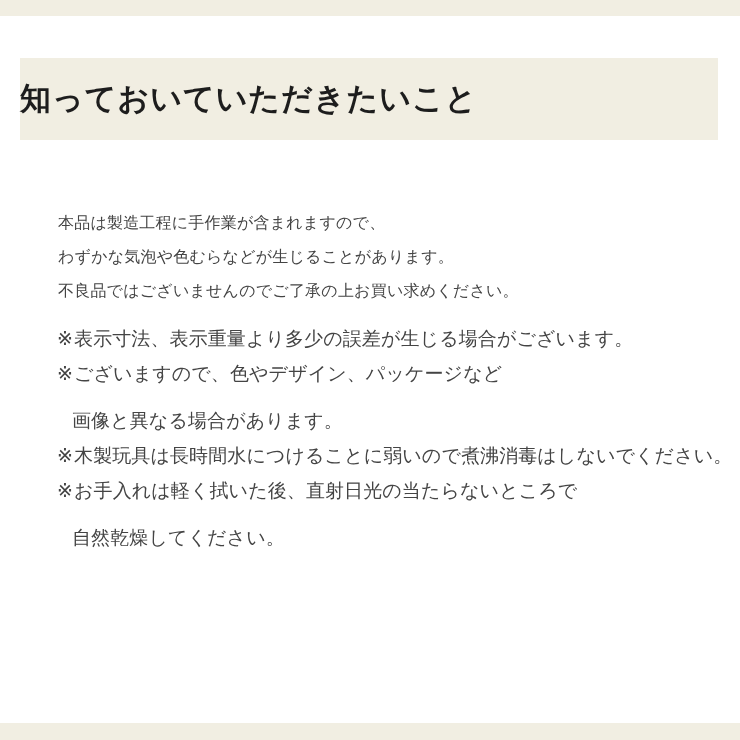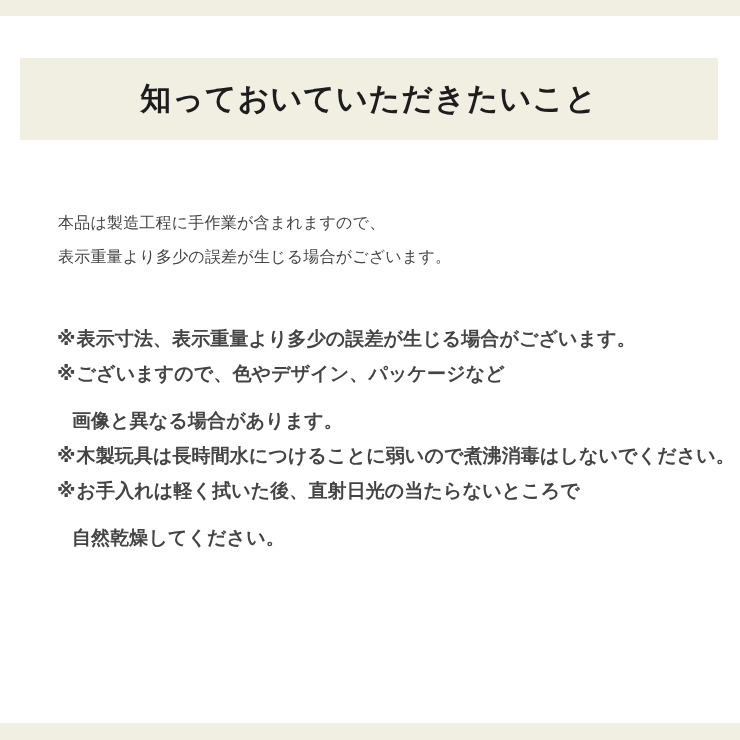--- a/index.html
+++ b/index.html
@@ -18,21 +18,21 @@
     position:absolute;left:0;right:0;
     background:var(--beige,#f1eee2);
   }
   .strip-top{top:0;height:16px;}
   .strip-bottom{bottom:0;height:17px;}
   .banner{
     position:absolute;
     left:20px;top:58px;
     width:698px;height:82px;
     background:var(--beige,#f1eee2);
-    display:flex;align-items:center;justify-content:center;
+    display:flex;align-items:center;justify-content:flex-start;
   }
   .banner h1{
     margin:0;
     font-size:31px;
     font-weight:700;
     letter-spacing:1px;
     color:var(--heading,#1d1d1d);
     white-space:nowrap;
   }
   .intro{
@@ -44,41 +44,42 @@
     font-weight:500;
     letter-spacing:0.2px;
   }
   .iline{white-space:nowrap;}
   .notes{
     position:absolute;
     left:57px;top:321px;
     color:var(--text,#444444);
     font-size:19px;
     line-height:35px;
-    font-weight:700;
+    font-weight:400;
     letter-spacing:0.1px;
   }
   .nline{white-space:nowrap;}
   .nline.indent{padding-left:15px;margin-top:12px;}
   .marker{padding-right:1px;}
 </style>
 </head>
 <body>
 
 <div class="canvas">
 
   <div class="strip strip-top"></div>
 
   <div class="banner">
     <h1>知っておいていただきたいこと</h1>
   </div>
 
   <div class="intro">
     <div class="iline">本品は製造工程に手作業が含まれますので、</div>
-    <div class="iline">表示重量より多少の誤差が生じる場合がございます。</div>
+    <div class="iline">わずかな気泡や色むらなどが生じることがあります。</div>
+    <div class="iline">不良品ではございませんのでご了承の上お買い求めください。</div>
   </div>
 
   <div class="notes">
 
     <div class="note">
       <div class="nline"><span class="marker">※</span><span>表示寸法、表示重量より多少の誤差が生じる場合がございます。</span></div>
     </div>
 
     <div class="note">
       <div class="nline"><span class="marker">※</span><span>ございますので、色やデザイン、パッケージなど</span></div>

